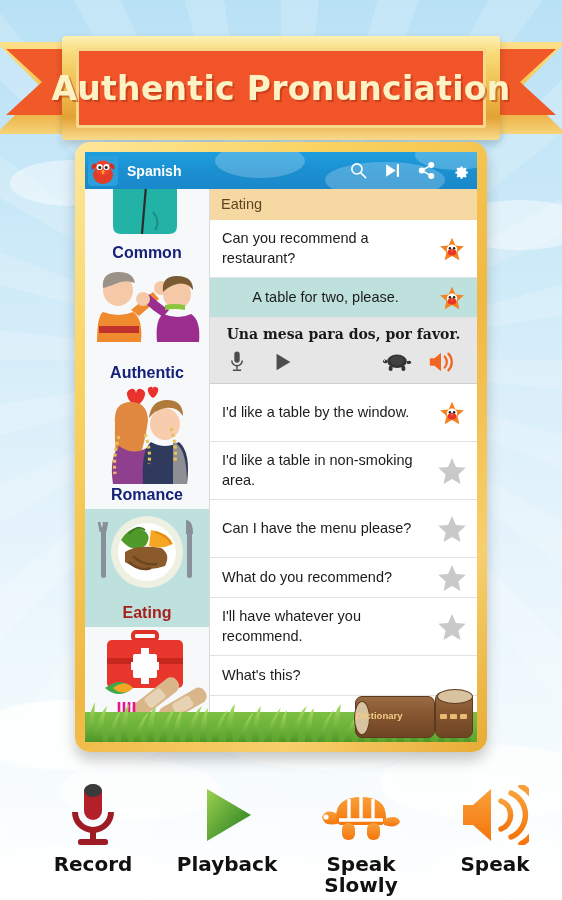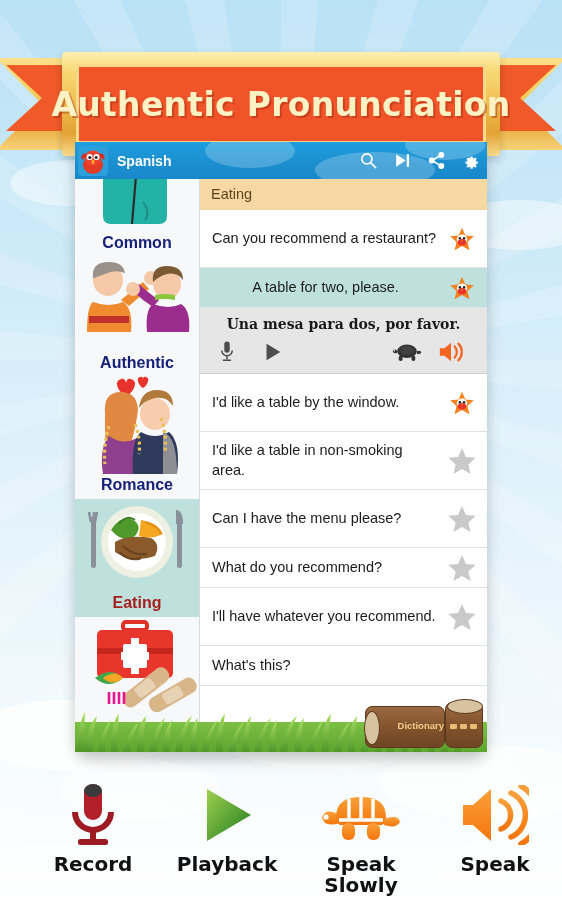--- a/index.html
+++ b/index.html
@@ -17,21 +17,21 @@
   }
   #rays{
     position:absolute;left:50%;top:40%;width:1400px;height:1400px;
     transform:translate(-50%,-50%);
     background:repeating-conic-gradient(from 0deg at 50% 50%,
       rgba(255,255,255,.30) 0deg 6deg, rgba(255,255,255,0) 6deg 15deg);
     opacity:.55;
   }
   .cloud{position:absolute;background:#fff;border-radius:50%;opacity:.85;filter:blur(.4px);}
   
-  #banner{position:absolute;left:0;top:52px;width:562px;height:104px;}
+  #banner{position:absolute;left:0;top:36px;width:562px;height:104px;}
   .rib-tail{
     position:absolute;top:6px;width:120px;height:92px;
     background:linear-gradient(180deg,#fbe08a 0%,#f7cf62 35%,#e9a93c 72%,#f6d378 100%);
   }
   .rib-tail.left{left:-4px;clip-path:polygon(0 0,100% 0,100% 100%,0 100%,46px 50%);}
   .rib-tail.right{right:-4px;clip-path:polygon(0 0,100% 0,calc(100% - 46px) 50%,100% 100%,0 100%);}
   .rib-tail-in{
     position:absolute;top:13px;height:66px;
     background:#f05a28;
   }
@@ -55,21 +55,21 @@
     letter-spacing:.3px;
     text-shadow:2px 2px 0 rgba(160,40,10,.45);
     white-space:nowrap;
   }
   
   #device{
     position:absolute;left:75px;top:142px;width:412px;height:610px;
     background:linear-gradient(135deg,#fde79b 0%,#f9d35f 25%,#f0b843 55%,#f7cf6c 80%,#e8ab35 100%);
     border-radius:15px;
     box-shadow:0 8px 14px rgba(0,0,0,.22);
-    box-sizing:border-box;
+    padding:10px;box-sizing:border-box;
   }
   #screen{
     position:relative;width:100%;height:100%;overflow:hidden;background:#fff;
   }
   
   #appbar{
     position:relative;height:37px;background:linear-gradient(180deg,#1e9ede 0%,#1b8fd0 55%,#1988cb 100%);
     display:flex;align-items:center;overflow:hidden;
   }
   #appbar .ab-cloud{position:absolute;background:rgba(255,255,255,.22);border-radius:50%;}
@@ -124,21 +124,21 @@
   }
   #grass-base{position:absolute;left:0;right:0;bottom:0;height:30px;
     background:linear-gradient(180deg,#7cc043 0%,#5ea52f 100%);}
   #logs{position:absolute;right:4px;bottom:4px;width:118px;height:46px;}
   .log{position:absolute;bottom:0;border-radius:7px;
     background:linear-gradient(180deg,#9a6b43 0%,#85552f 45%,#6f4525 100%);
     border:1px solid #5d3a1f;}
   #log-dict{left:0;width:78px;height:40px;}
   #log-menu{right:0;width:36px;height:44px;}
   #dict-label{
-    position:absolute;left:0;right:0;top:13px;text-align:right;
+    position:absolute;left:0;right:0;top:13px;text-align:left;
     font-size:9.5px;font-weight:bold;color:#f2cd86;
   }
   .dash{position:absolute;width:7px;height:5px;background:#e8bb72;border-radius:1px;top:21px;}
   
   #toolbar{
     position:absolute;left:0;right:0;bottom:0;height:140px;display:flex;align-items:flex-start;padding-left:26px;
   }
   .tool{flex:1;display:flex;flex-direction:column;align-items:center;justify-content:flex-start;padding-top:18px;}
   .tool-ico{height:74px;display:flex;align-items:center;justify-content:center;}
   .tool-label{

